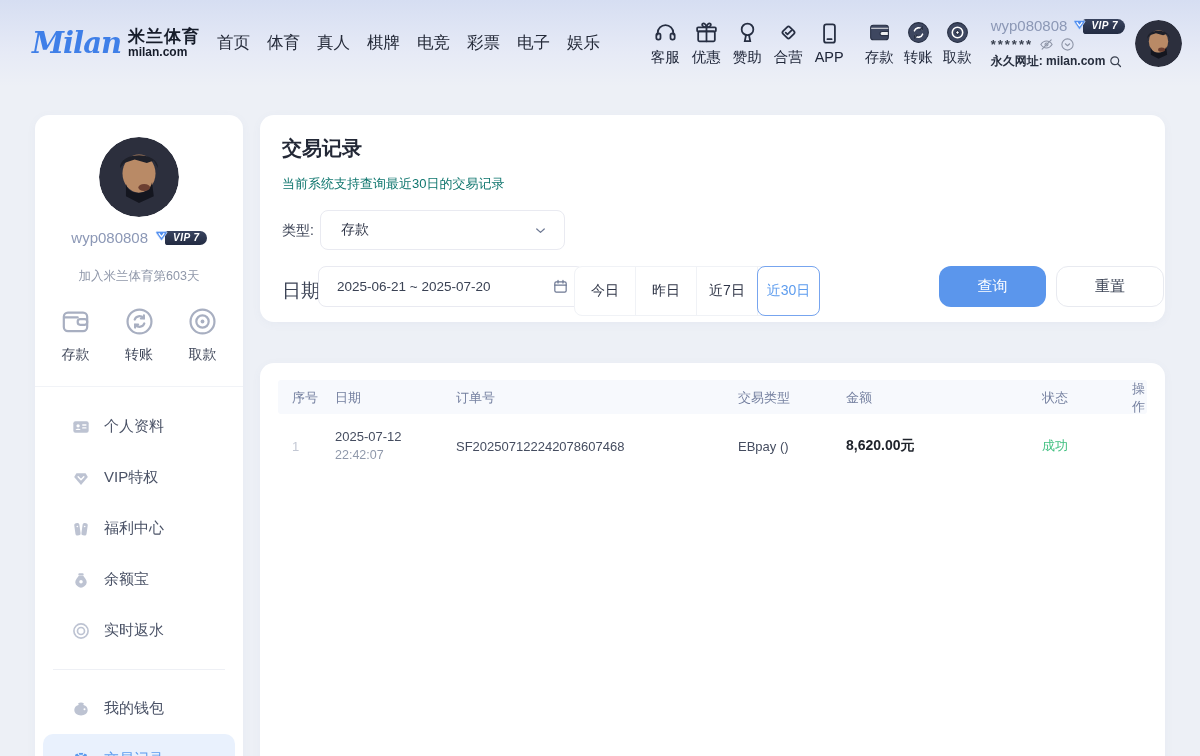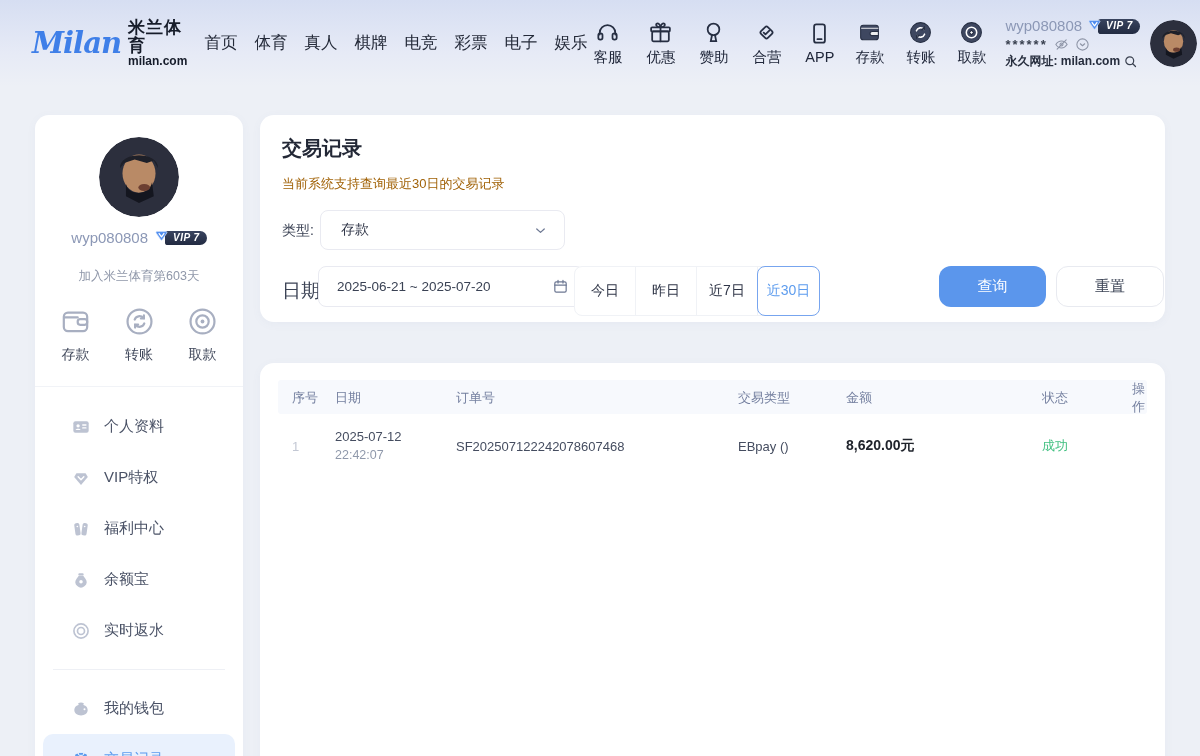--- a/index.html
+++ b/index.html
@@ -12,21 +12,21 @@
     display:flex; align-items:center; padding:0 18px; }
   .logo { display:flex; align-items:center; gap:7px; margin-left:14px; }
   .logo-script { font-family:"DejaVu Serif",serif; font-style:italic; font-weight:bold; font-size:29px; color:#3f7fe8; letter-spacing:-1px; }
   .logo-text { display:flex; flex-direction:column; line-height:1.05; }
   .logo-cn { font-size:17px; font-weight:700; color:#161c2a; letter-spacing:1px; }
   .logo-domain { font-size:12px; font-weight:700; color:#161c2a; }
   .nav-menu { display:flex; gap:17px; margin-left:17px; font-size:16.5px; color:#242a39; }
   .nav-menu span { cursor:pointer; white-space:nowrap; }
   .nav-right { margin-left:auto; display:flex; align-items:center; }
   .icon-item { width:41px; display:flex; flex-direction:column; align-items:center; gap:3px; font-size:14.5px; color:#20273a; cursor:pointer; }
-  .icon-item + .icon-item { margin-left:12px; }
+  .icon-item + .icon-item { margin-left:0; }
   .icon-item svg { width:25px; height:25px; stroke:#262e42; }
   .wallet-group { display:flex; margin-left:10px; }
   .wallet-group .icon-item { width:39px; }
   .user-block { margin-left:14px; line-height:1.25; }
   .user-line1 { display:flex; align-items:center; gap:4px; }
   .user-name { font-size:15px; color:#8c98b6; }
   .user-line2 { display:flex; align-items:center; gap:6px; margin-top:1px; }
   .masked { font-size:13px; font-weight:700; letter-spacing:2px; color:#39404f; }
   .user-line3 { display:flex; align-items:center; gap:3px; margin-top:1px; font-size:12px; font-weight:700; color:#262d3d; }
   .mini-icon { width:15px; height:15px; stroke:#8d94a6; fill:none; }
@@ -50,21 +50,21 @@
   .side-menu { margin-top:22px; border-top:1px solid #f1f3f7; padding-top:14px; }
   .menu-item { height:51px; display:flex; align-items:center; gap:13px; padding-left:28px; margin:0 8px; font-size:15px; color:#4a5266; cursor:pointer; border-radius:10px; }
   .menu-item svg { width:20px; height:20px; color:#bdc3d2; flex-shrink:0; }
   .menu-divider { height:1px; background:#eef0f5; margin:13px 18px; }
   .menu-item.active { background:#e9f1fd; color:#5d9cee; }
   .menu-item.active svg { color:#5d9cee; }
 
   
   .filter-card { position:absolute; left:260px; top:115px; width:905px; height:207px; background:#fff; border-radius:14px; box-shadow:0 2px 10px rgba(90,110,160,.05); }
   .page-title { position:absolute; left:22px; top:20px; font-size:20px; font-weight:600; color:#232836; }
-  .page-subtitle { position:absolute; left:22px; top:60px; font-size:13px; color:#a16207;text-align:center; }
+  .page-subtitle { position:absolute; left:22px; top:60px; font-size:13px; color:#0f766e;text-align:center; }
   .type-label { position:absolute; left:22px; top:107px; font-size:14px; color:#3d4456; }
   .type-select { position:absolute; left:60px; top:95px; width:245px; height:40px; background:#fff; border:1px solid #e9eaf1; border-radius:8px; display:flex; align-items:center; padding:0 16px 0 20px; cursor:pointer; }
   .type-select-value { font-size:14px; color:#2f3547; flex:1; }
   .chev { width:15px; height:15px; stroke:#6d7893; fill:none; }
   .date-label { position:absolute; left:22px; top:163px; font-size:19px; color:#3d4456; }
   .date-input { position:absolute; left:58px; top:151px; width:266px; height:41px; background:#fff; border:1px solid #e9eaf1; border-radius:8px; display:flex; align-items:center; padding:0 14px 0 18px; cursor:pointer; }
   .date-value { font-size:13.5px; color:#3a4254; flex:1; }
   .cal-icon { width:17px; height:17px; stroke:#6d7893; fill:none; }
   .range-group { position:absolute; left:314px; top:151px; height:50px; display:flex; background:#fff; border:1px solid #f0f2f6; border-radius:8px; }
   .range-btn { width:61px; display:flex; align-items:center; justify-content:center; font-size:14px; color:#2f3547; cursor:pointer; border-right:1px solid #f0f2f6; }

